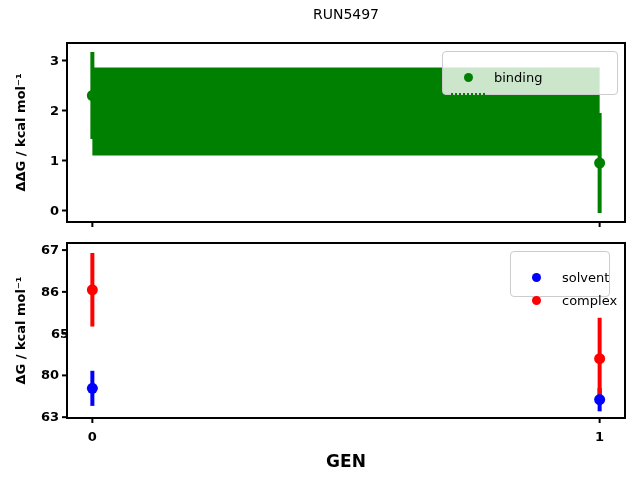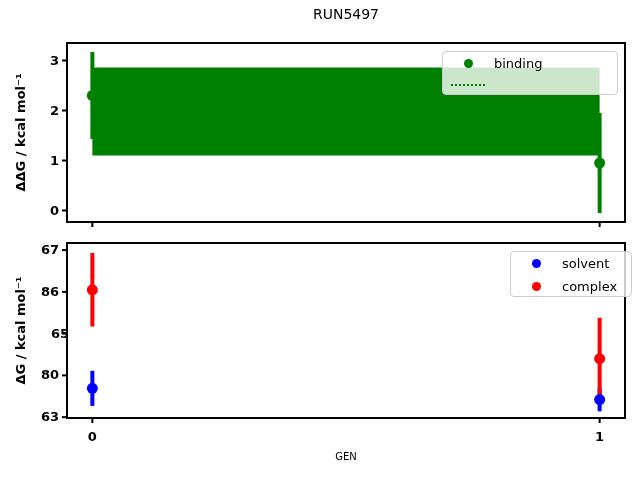--- a/index.html
+++ b/index.html
@@ -6,29 +6,29 @@
   #figure{position:relative;width:640px;height:480px;background:#ffffff;
           font-family:"DejaVu Sans",sans-serif;overflow:hidden;}
   #chart-svg{position:absolute;left:0;top:0;}
   .title{position:absolute;left:67px;top:6px;width:558px;text-align:center;
          font-size:14px;font-weight:normal;color:#000;}
   .ylabel{position:absolute;width:200px;height:17px;text-align:center;
           font-size:13px;font-weight:bold;color:#000;transform:rotate(-90deg);}
   #ylabel0{left:-79px;top:124px;}
   #ylabel1{left:-79px;top:322px;}
   .xlabel{position:absolute;left:67px;top:451px;width:558px;text-align:center;
-          font-size:10px;font-weight:normal;color:#000;}
+          font-size:17px;font-weight:bold;color:#000;}
   .tick-label{position:absolute;font-size:13px;font-weight:bold;color:#000;line-height:16px;}
   .ytick{width:52px;text-align:right;}
   .xtick{width:30px;text-align:center;}
   .legend{position:absolute;background:rgba(255,255,255,0.8);border:1px solid #cccccc;
-          border-radius:4px;padding:4px 8px;box-sizing:border-box;
+          border-radius:4px;padding:18px 8px;box-sizing:border-box;
           display:flex;flex-direction:column;justify-content:space-around;gap:8px;}
   #legend0{left:442px;top:51px;width:176px;height:44px;}
-  #legend1{left:510px;top:251px;width:122px;height:46px;}
+  #legend1{left:510px;top:251px;width:100px;height:46px;}
   .legend-row{display:flex;align-items:center;height:20px;}
   .lh{flex:0 0 34px;width:34px;display:flex;justify-content:center;align-items:center;margin-right:9px;}
   .dot{width:9px;height:9px;border-radius:50%;background:#000;}
   .dotted{width:34px;height:0;border-top:2px dotted #008000;}
   .ltext{font-size:13px;color:#000;white-space:nowrap;}
 </style>
 </head>
 <body>
 
 <div id="figure">

